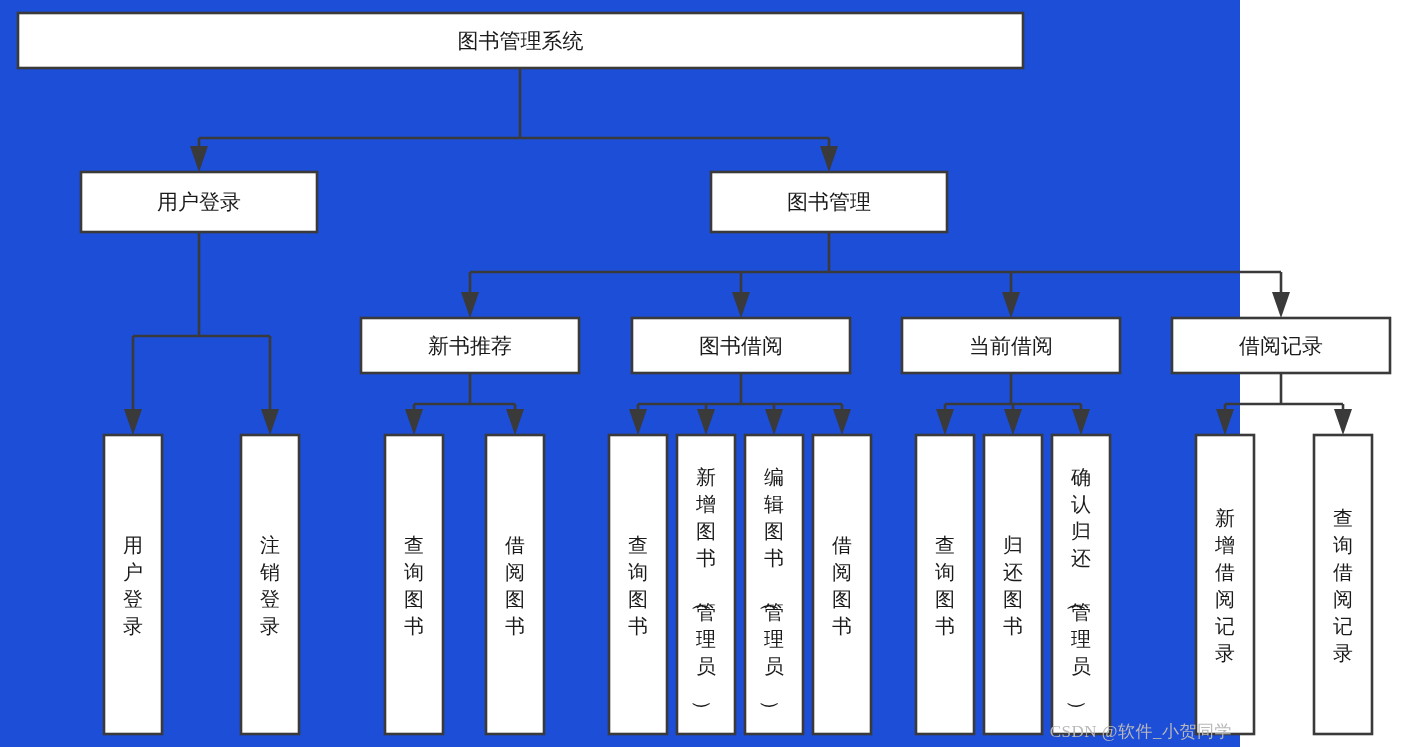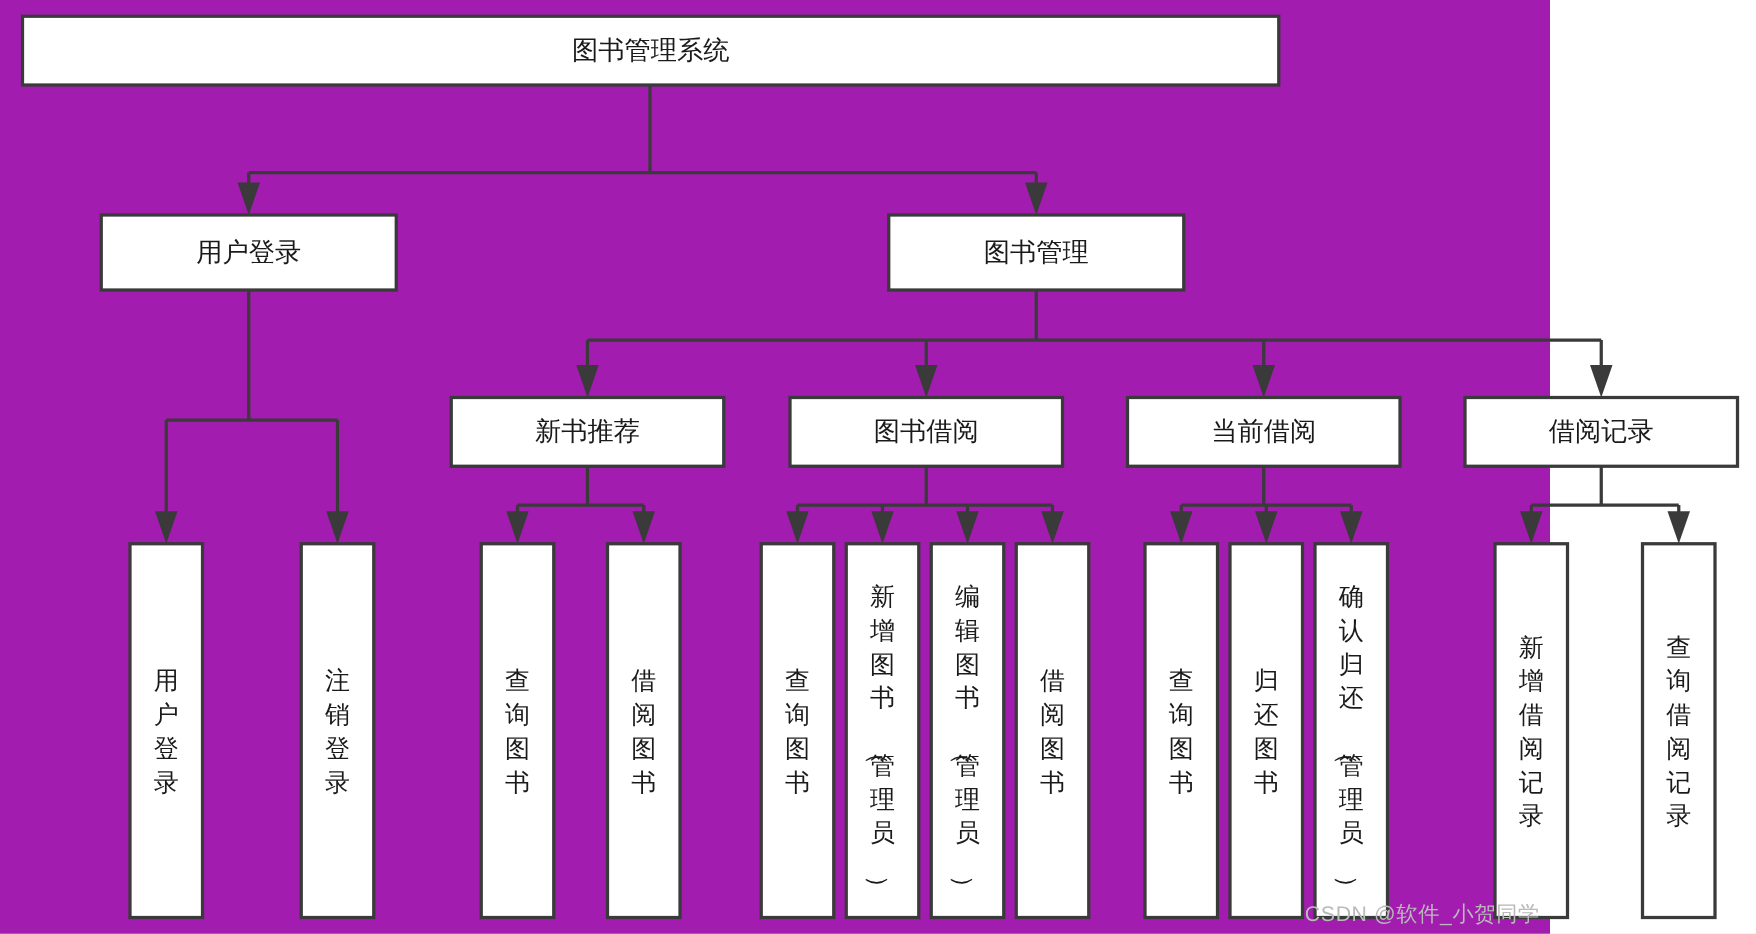--- a/index.html
+++ b/index.html
@@ -12,21 +12,21 @@
     width: 1405px;
     height: 747px;
     font-family: "DejaVu Sans", "Liberation Sans", sans-serif;
     overflow: hidden;
     position: relative;
   }
   #diagram-root {
     position: relative;
     width: 1240px;
     height: 747px;
-    background: #a21caf;
+    background: #1d4ed8;
   }
   svg#flow-svg {
     position: absolute;
     left: 0;
     top: 0;
     width: 1405px;
     height: 747px;
     display: block;
   }
   .node-rect {
@@ -54,21 +54,21 @@
     stroke-linecap: butt;
   }
   .edge-arrow {
     fill: #3a3a3a;
     stroke: none;
   }
   .watermark {
     position: absolute;
     right: 8px;
     bottom: 4px;
-    font-family: Liberation Sans, sans-serif;
+    font-family: Liberation Serif, serif;
     font-size: 17px;
     color: #b9b9b9;
     white-space: nowrap;
     letter-spacing: 0.5px;
     user-select: none;
   }
 </style>
 </head>
 <body>
 

